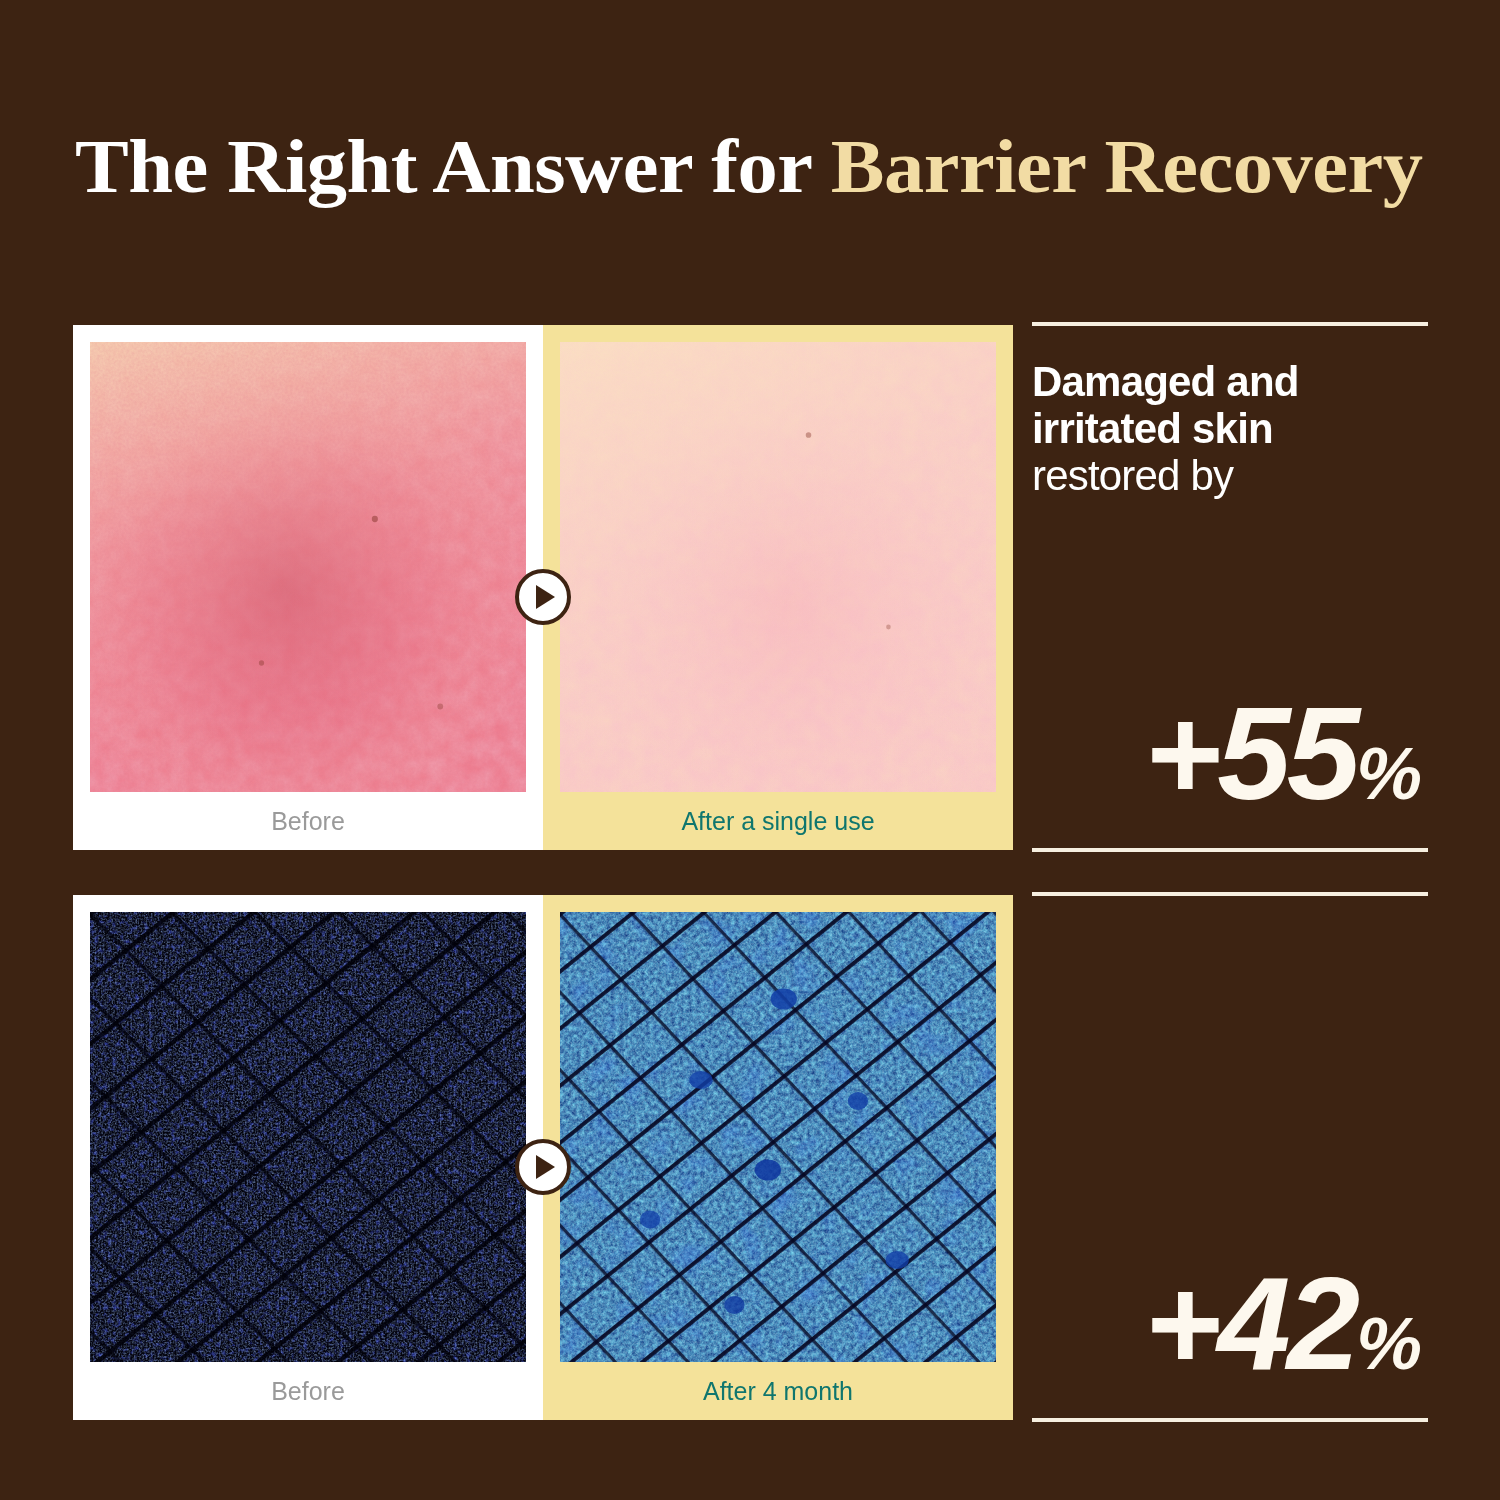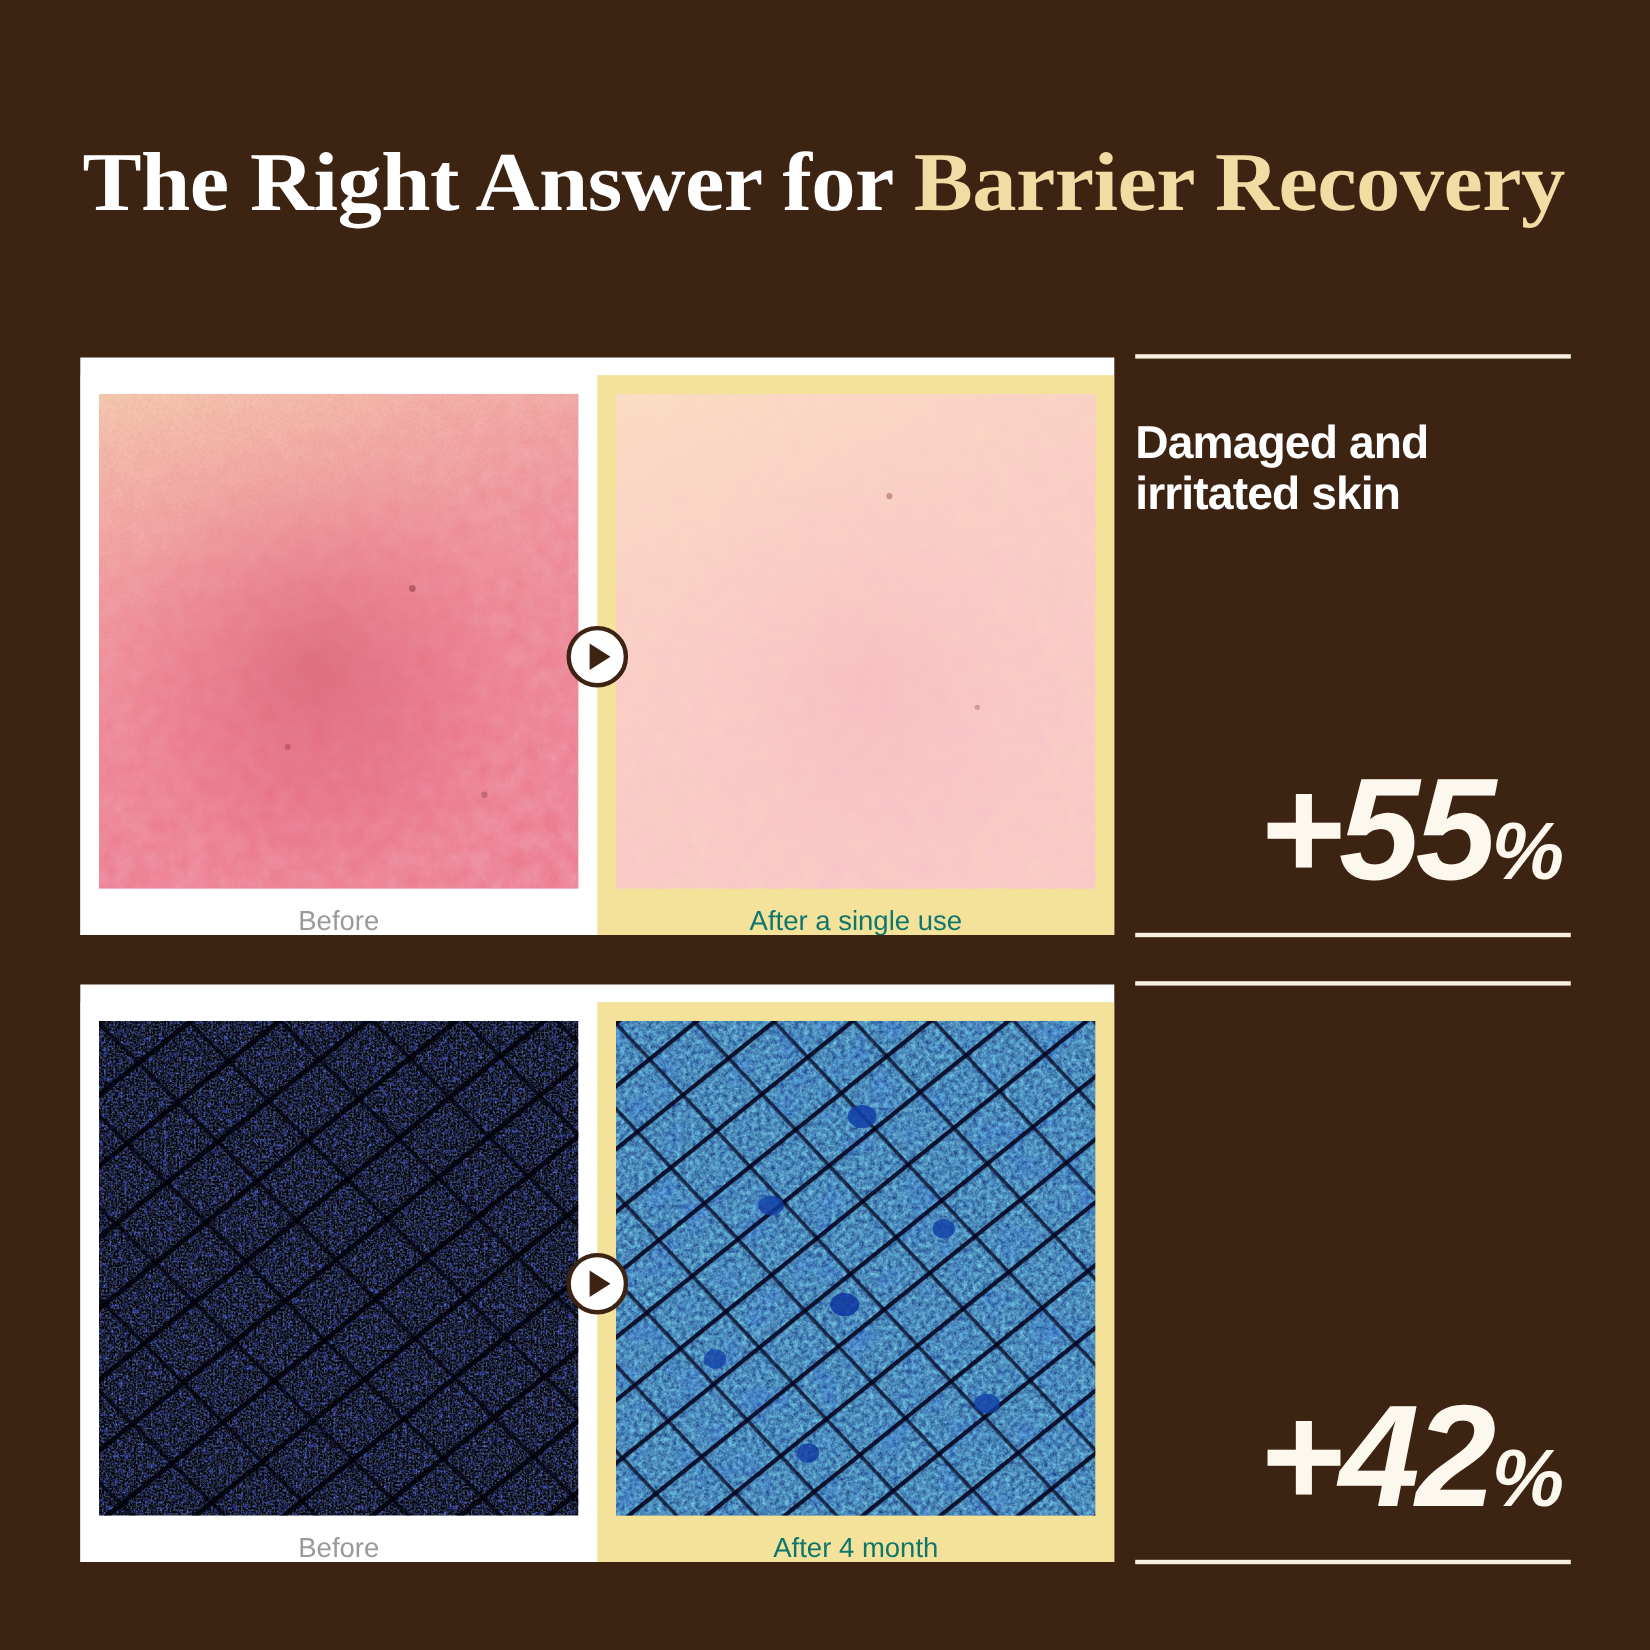--- a/index.html
+++ b/index.html
@@ -41,21 +41,20 @@
 
   .card-halves { display:flex; width:100%; height:100%; }
   .half {
     width:50%;
     height:100%;
     display:flex;
     flex-direction:column;
     align-items:center;
     padding:17px 17px 0 17px;
     position:relative;
-    margin-top:16px;
   }
   .half-before { background:#FFFFFF; }
   .half-after  { background:#F4E29A; }
 
   .img-frame {
     width:100%;
     height:450px;
     overflow:hidden;
     position:relative;
   }
@@ -104,21 +103,21 @@
   .stat-2 { top:892px;  height:530px; }
 
   .rule {
     width:100%;
     height:4px;
     background:#F7EFE0;
   }
   .rule-bottom { position:absolute; left:0; bottom:0; width:100%; height:4px; background:#F7EFE0; }
 
   .stat-head {
-    margin-top:52px;
+    margin-top:32px;
     color:#FFFFFF;
     font-size:42px;
     line-height:1.12;
     letter-spacing:-0.8px;
   }
   .stat-head .bold { font-weight:700; display:block; }
   .stat-head .light { font-weight:400; display:block; }
 
   .stat-num {
     position:absolute;
@@ -300,20 +299,21 @@
   </div>
   <div class="play-btn">
     <span class="tri"></span>
   </div>
 </div>
 
 <div class="stat stat-1">
   <div class="rule"></div>
   <div class="stat-head">
     <span class="bold">Damaged and irritated skin</span>
+    <span class="light">restored by</span>
   </div>
   <div class="stat-num">
     <span class="big">+55</span><span class="pct">%</span>
   </div>
   <div class="rule-bottom"></div>
 </div>
 
 <div class="stat stat-2">
   <div class="rule"></div>
   <div class="stat-head">

